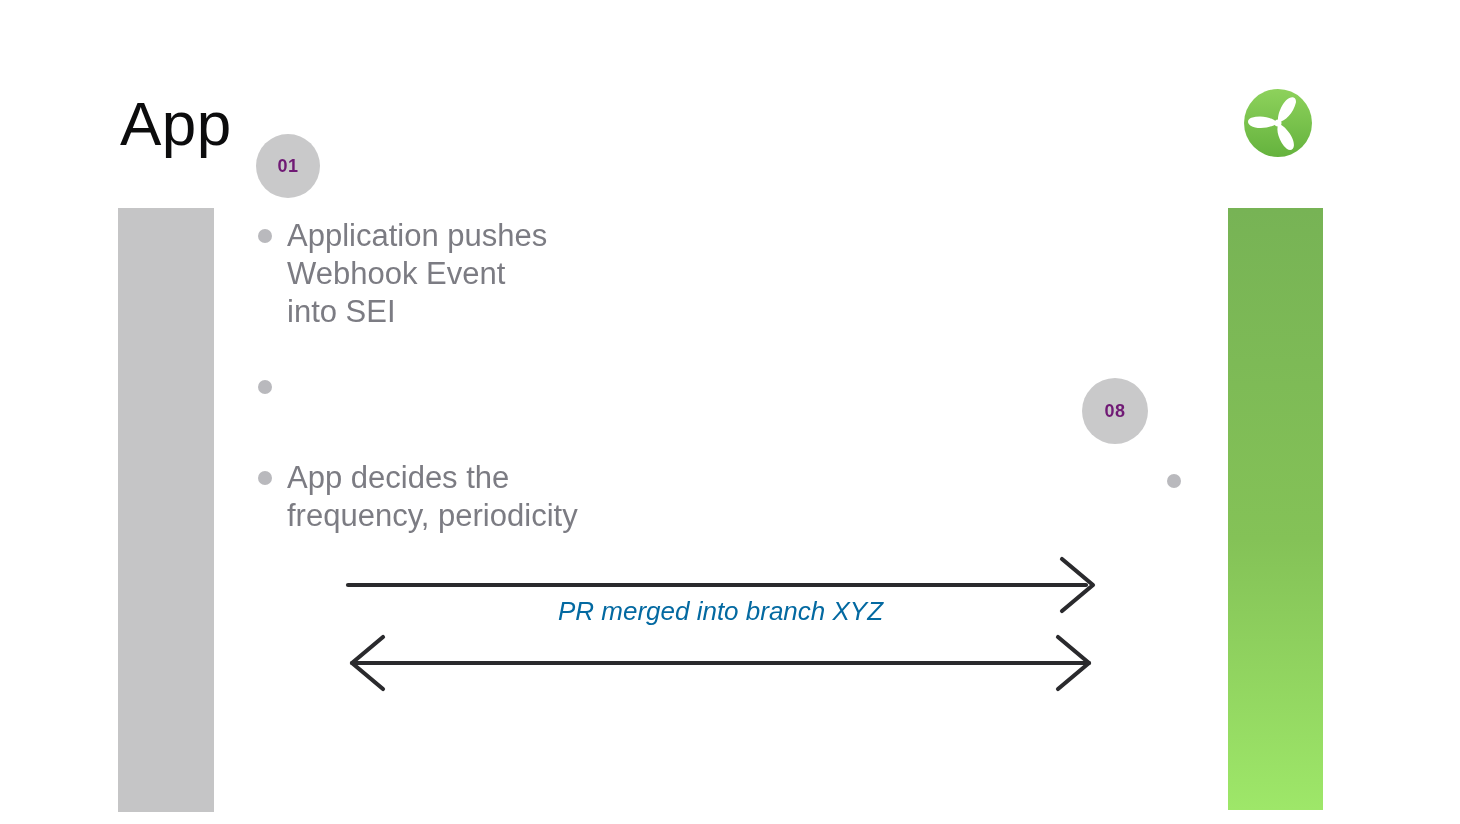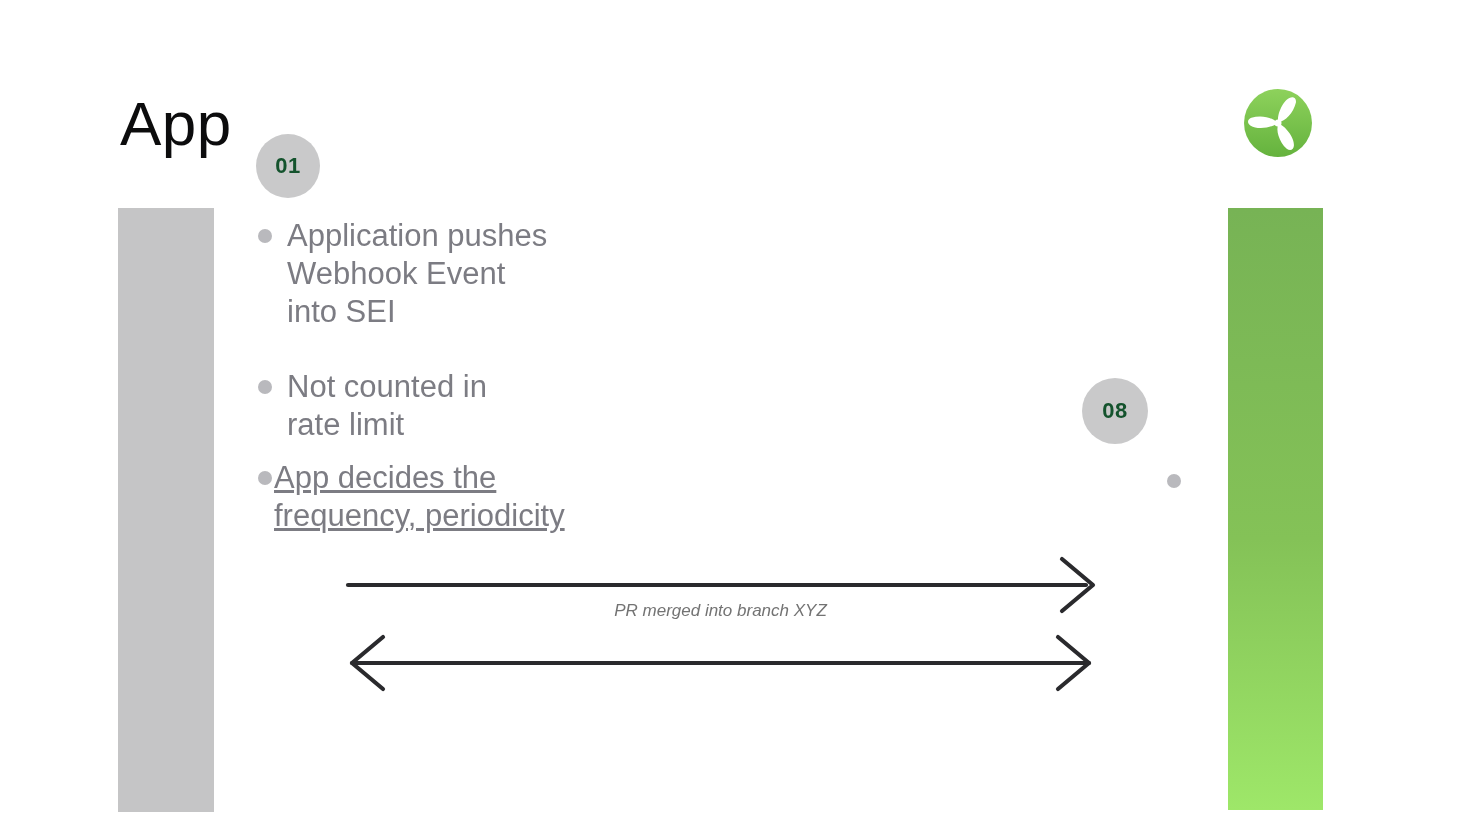--- a/index.html
+++ b/index.html
@@ -23,45 +23,45 @@
     background:#c5c5c6;
   }
   .right-bar {
     left:1228px; top:208px; width:95px; height:602px;
     background:linear-gradient(to bottom, #77b355 0%, #84c257 55%, #9ee769 100%);
   }
 
   .step-circle {
     border-radius:50%;
     background:#c9c9ca;
-    color:#14532d;
+    color:#701a75;
     font-weight:bold;
     display:flex; align-items:center; justify-content:center;
-    font-size:22px; letter-spacing:0.5px;
+    font-size:18px; letter-spacing:0.5px;
   }
   .step-1 { left:256px; top:134px; width:64px; height:64px; }
   .step-2 { left:1082px; top:378px; width:66px; height:66px; }
 
   .bullet-dot {
     width:14px; height:14px; border-radius:50%;
     background:#b9b9bd;
   }
   .bullet-text {
     font-size:31px; line-height:38px;
     color:#7c7c83;
     white-space:pre-line;
   }
   .note-right {
     text-align:right;
   }
 
   .arrow-label {
     font-style:italic;
-    font-size:17px; line-height:28px;
-    color:#737373;
+    font-size:26px; line-height:28px;
+    color:#0369a1;
     text-align:center;
   }
 
   .logo-wrap { left:1243px; top:88px; width:70px; height:70px; }
 </style>
 </head>
 <body>
 
 <div class="canvas">
 
@@ -95,25 +95,23 @@
   </div>
 
   <div class="abs step-circle step-1">01</div>
 
   <div class="abs bullet-dot" style="left:258px; top:229px;"></div>
   <div class="abs bullet-text" style="left:287px; top:217px; width:340px;">Application pushes
 Webhook Event
 into SEI</div>
 
   <div class="abs bullet-dot" style="left:258px; top:380px;"></div>
-  <div class="abs bullet-text" style="left:287px; top:368px; width:340px;">Not counted in
-rate limit</div>
 
   <div class="abs bullet-dot" style="left:258px; top:471px;"></div>
-  <div class="abs bullet-text" style="left:274px; top:459px; width:340px;text-decoration:underline;">App decides the
+  <div class="abs bullet-text" style="left:287px; top:459px; width:340px;">App decides the
 frequency, periodicity</div>
 
   <div class="abs step-circle step-2">08</div>
 
   <div class="abs bullet-dot" style="left:1167px; top:474px;"></div>
 
   <svg class="abs" style="left:340px; top:545px;" width="770" height="165" viewBox="0 0 770 165">
     <g stroke="#2a2a2d" stroke-width="4.2" fill="none" stroke-linecap="round" stroke-linejoin="round">
 
       <g>

